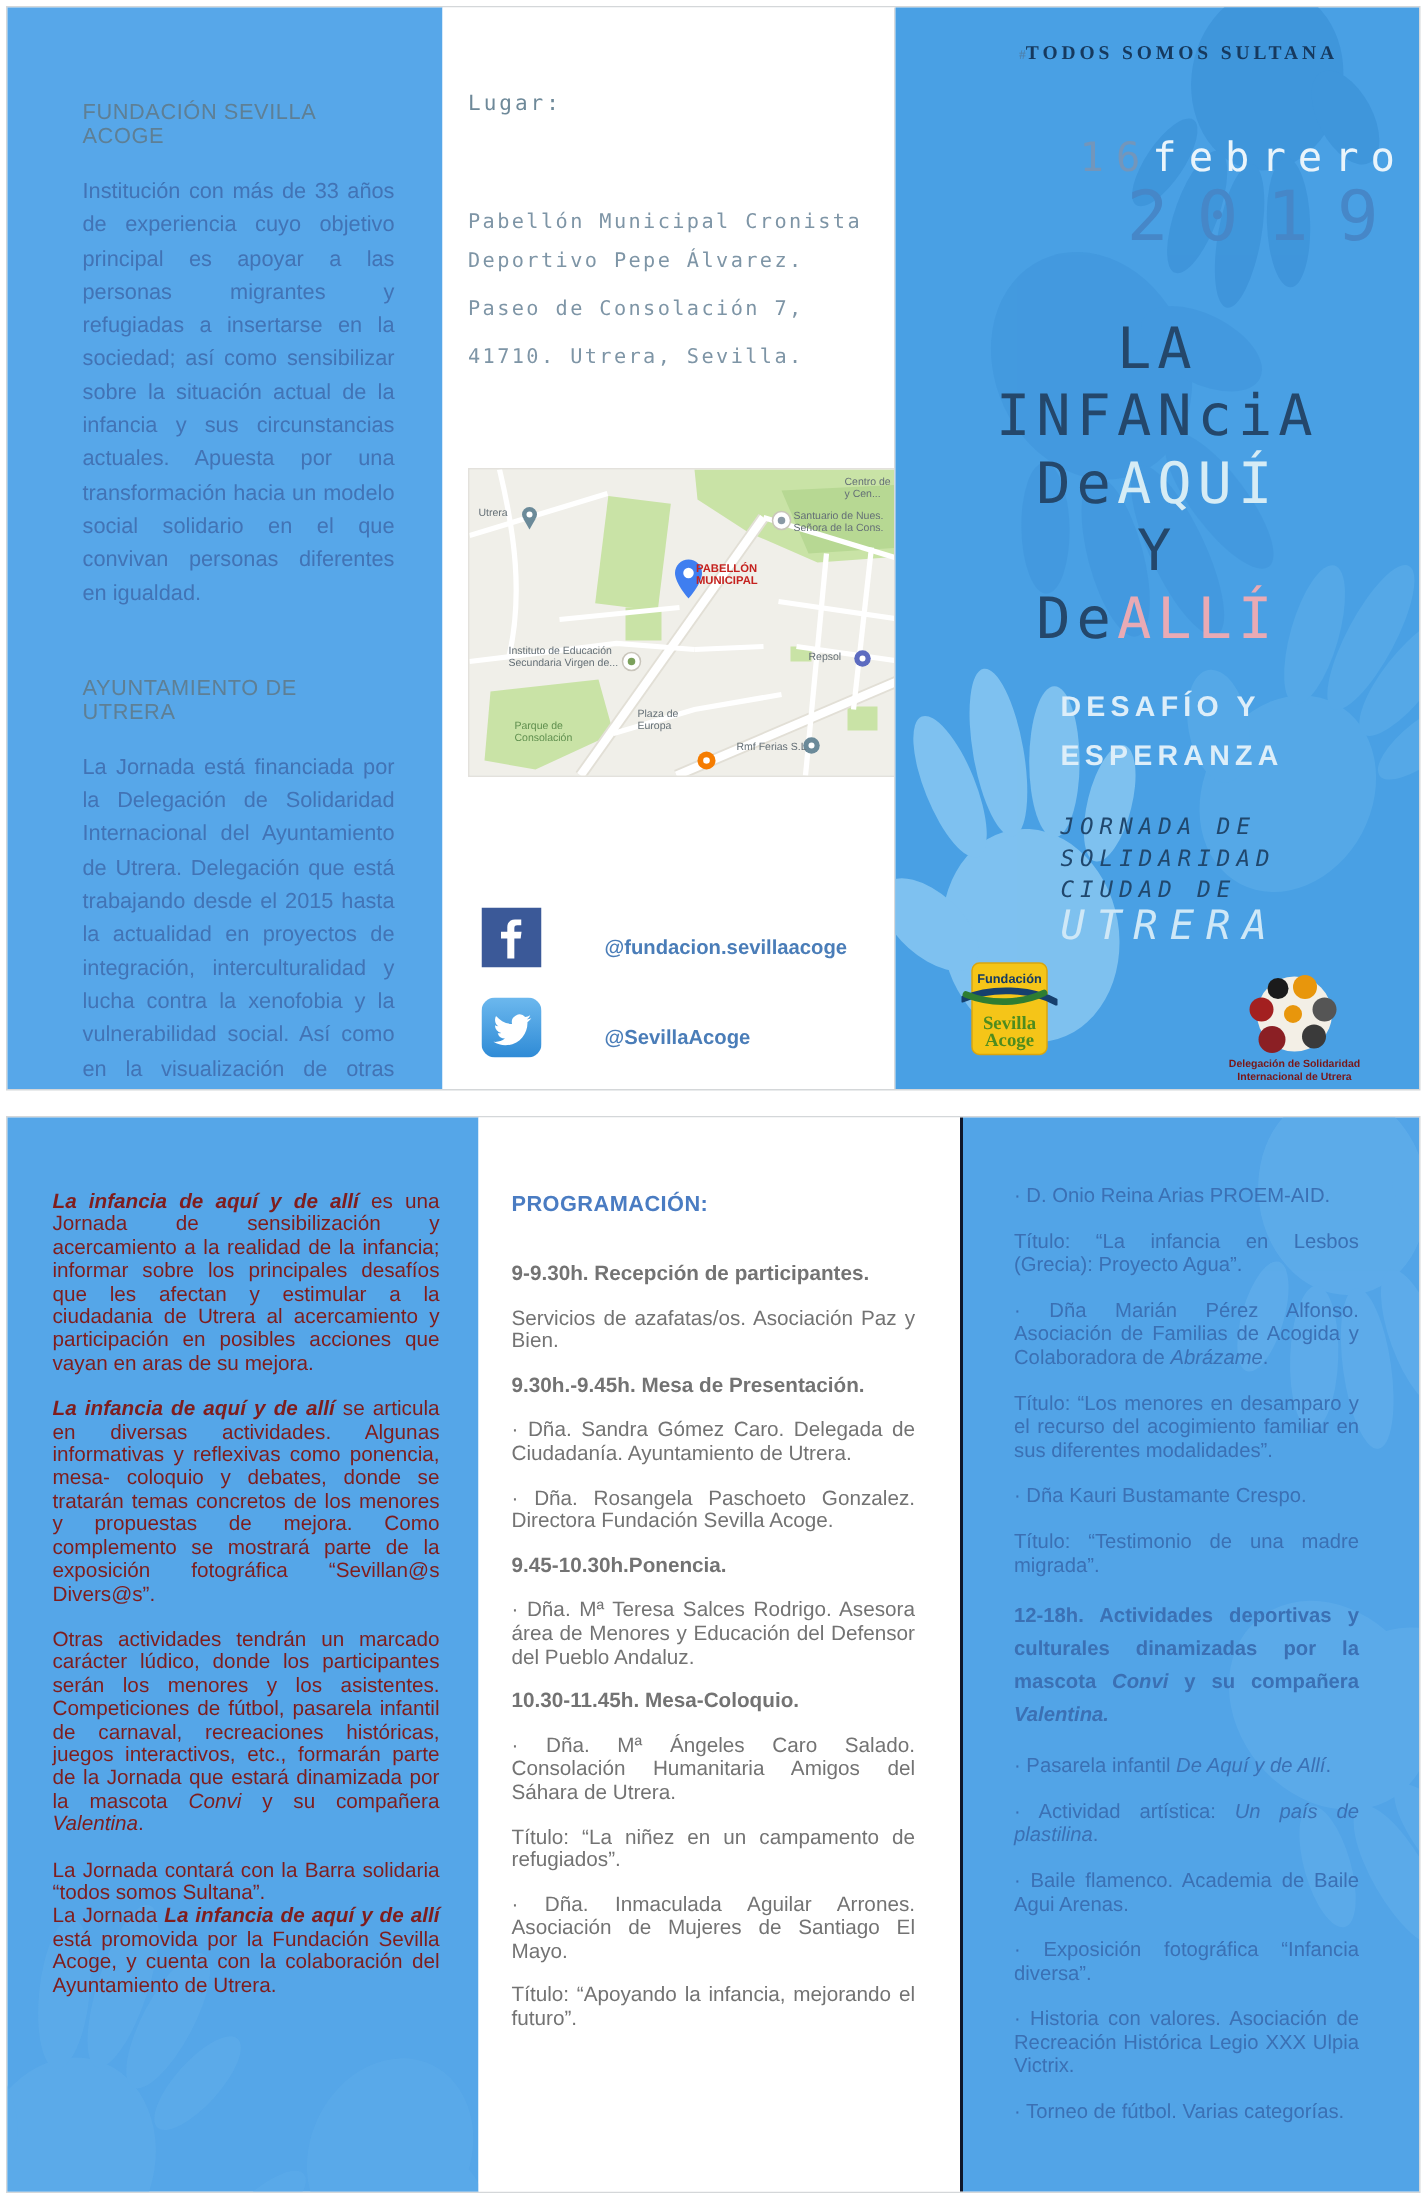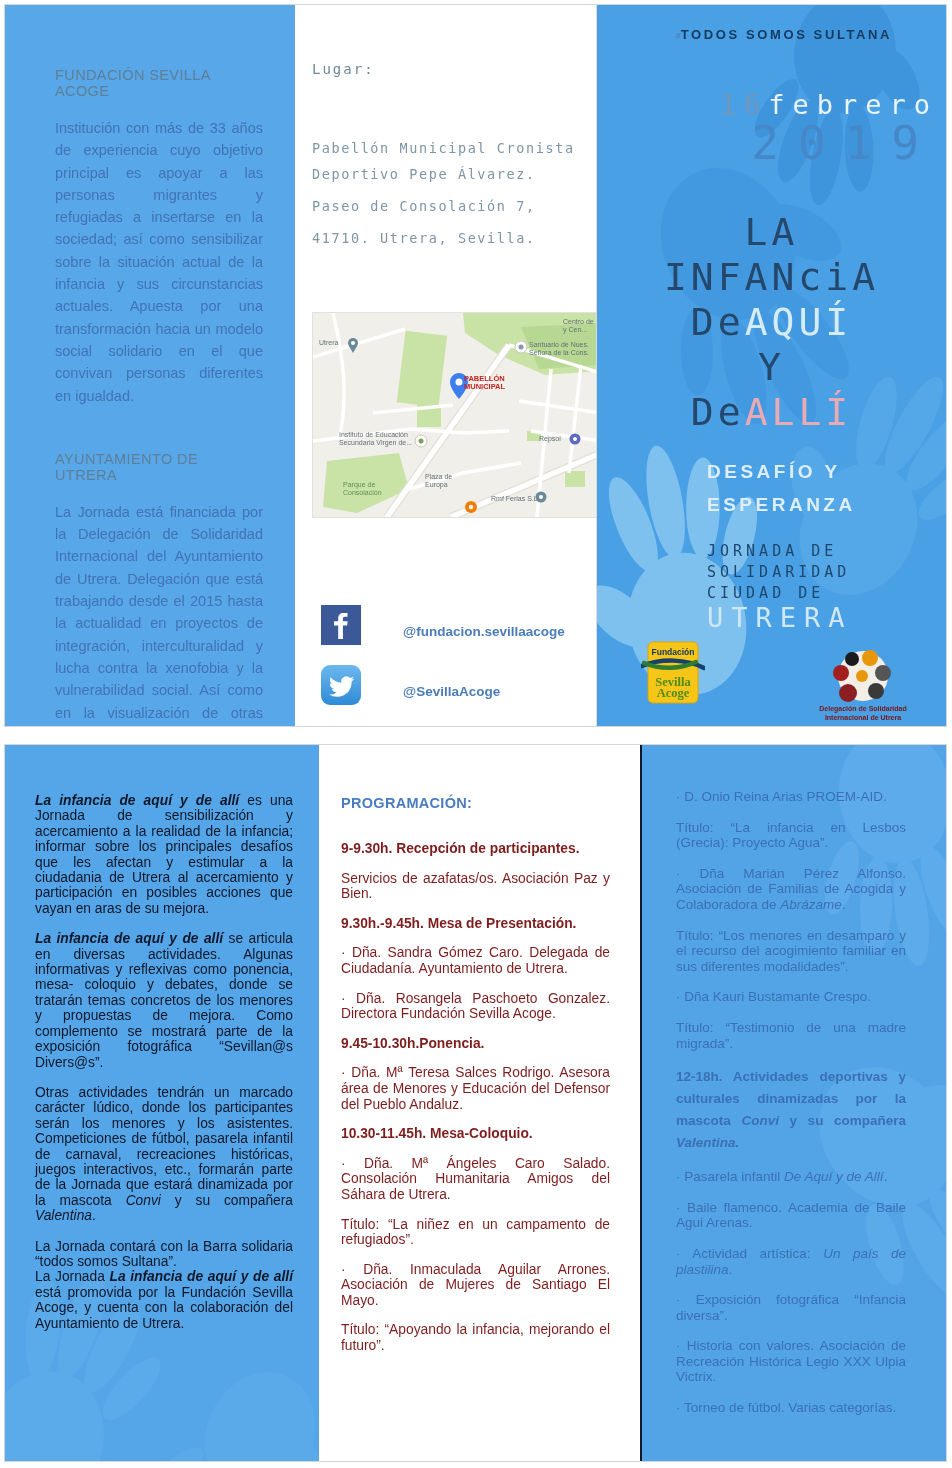--- a/index.html
+++ b/index.html
@@ -43,21 +43,21 @@
   .map-label.park{color:#5f8f4e;}
   .social{position:absolute;left:26px;display:flex;align-items:flex-end;gap:42px;}
   .social .icon-box{width:40px;height:40px;display:inline-block;}
   .handle{font-size:13.5px;font-weight:bold;color:#4a7db8;padding-bottom:6px;}
 
   
   .col-right1{flex:1;background:#49a0e4;}
   .hand{position:absolute;pointer-events:none;}
   .hashtag{
     position:absolute;top:22px;right:54px;font-size:13px;font-weight:bold;
-    letter-spacing:2.6px;color:#16395e;z-index:3;
+    letter-spacing:2.6px;color:#16395e;z-index:3;font-family:Liberation Serif, serif;
   }
   .hashtag .hash{font-size:9px;font-weight:normal;color:#4f7ea6;letter-spacing:0;}
   .date{position:absolute;top:85px;right:8px;text-align:right;z-index:3;}
   .dline{font-size:27px;letter-spacing:8px;line-height:30px;}
   .d16{color:#7396bb;font-family:"DejaVu Sans Mono","Liberation Mono",monospace;}
   .dmon{color:#e9f4fb;font-family:"DejaVu Sans Mono","Liberation Mono",monospace;}
   .dyear{
     font-size:46px;letter-spacing:19px;line-height:46px;color:#4687c8;
     font-family:"DejaVu Sans Mono","Liberation Mono",monospace;margin-top:0px;
   }
@@ -66,42 +66,42 @@
     font-size:38px;letter-spacing:4px;line-height:45px;color:#24476b;
   }
   .title .aqui{color:#d6ecf5;}
   .title .alli{color:#e9aab4;}
   .subtitle{
     position:absolute;top:450px;left:110px;z-index:3;
     font-size:19px;font-weight:bold;letter-spacing:3.5px;line-height:33px;color:#ddeef9;
   }
   .jornada{
     position:absolute;top:536px;left:110px;z-index:3;
-    font-size:15px;letter-spacing:4px;line-height:21px;color:#20476d;
+    font-size:15px;letter-spacing:4px;line-height:21px;color:#20476d;font-style:italic;
   }
   .jornada .city{font-size:27px;letter-spacing:8px;color:#cfe8f7;margin-top:3px;}
   .logo-fsa{position:absolute;left:44px;top:636px;z-index:3;}
   .logo-dsi{position:absolute;right:24px;top:644px;z-index:3;}
 
   
   .col-left2{width:314px;background:#55a6e8;padding:48px 26px 0 30px;}
   .col-mid2{width:323px;background:#ffffff;border-right:2px solid #0f172a;padding:50px 30px 0 22px;}
   .col-right2{flex:1;background:#52a4e7;padding:44px 40px 0 34px;}
 
   .para{
-    margin:0 0 15px 0;font-size:13.8px;line-height:15.4px;color:#0f172a;
+    margin:0 0 15px 0;font-size:13.8px;line-height:15.4px;color:#7f1d1d;
     text-align:justify;position:relative;z-index:3;
   }
   .para.nb{margin-bottom:0;}
   .para.nt{margin-top:0;}
   .prog-head{
     margin:0 0 30px 0;font-size:14.5px;font-weight:bold;color:#4a7cc2;letter-spacing:.3px;
   }
   .prog-item{
-    margin:0 0 14px 0;font-size:13.8px;line-height:15.6px;color:#7f1d1d;text-align:justify;
+    margin:0 0 14px 0;font-size:13.8px;line-height:15.6px;color:#737373;text-align:justify;
   }
   .prog-item.b{font-weight:bold;}
   .ritem{
     margin:0 0 15px 0;font-size:13.5px;line-height:15.6px;color:#3b70b4;
     text-align:justify;position:relative;z-index:3;
   }
   .ritem.b{font-weight:bold;}
   .ritem.loose{line-height:22px;}
   .ritem.final{margin-top:42px;line-height:29px;}
   .it{font-style:italic;}
@@ -356,20 +356,20 @@
         <use href="#hand"></use>
       </svg>
   <p class="ritem"><span>· D. Onio Reina Arias PROEM-AID.</span></p>
       <p class="ritem"><span>Título: “La infancia en Lesbos (Grecia): Proyecto Agua”.</span></p>
       <p class="ritem"><span>· Dña Marián Pérez Alfonso. Asociación de Familias de Acogida y Colaboradora de </span><span class="it">Abrázame</span><span>.</span></p>
       <p class="ritem"><span>Título: “Los menores en desamparo y el recurso del acogimiento familiar en sus diferentes modalidades”.</span></p>
       <p class="ritem"><span>· Dña Kauri Bustamante Crespo.</span></p>
       <p class="ritem"><span>Título: “Testimonio de una madre migrada”.</span></p>
       <p class="ritem b loose"><span>12-18h. Actividades deportivas y culturales dinamizadas por la mascota </span><span class="it">Convi</span><span> y su compañera </span><span class="it">Valentina.</span></p>
       <p class="ritem"><span>· Pasarela infantil </span><span class="it">De Aquí y de Allí</span><span>.</span></p>
+      <p class="ritem"><span>· Actividad artística: </span><span class="it">Un país de plastilina</span><span>.</span></p>
       <p class="ritem"><span>· Baile flamenco. Academia de Baile Agui Arenas.</span></p>
-      <p class="ritem"><span>· Actividad artística: </span><span class="it">Un país de plastilina</span><span>.</span></p>
       <p class="ritem"><span>· Exposición fotográfica “Infancia diversa”.</span></p>
       <p class="ritem"><span>· Historia con valores. Asociación de Recreación Histórica Legio XXX Ulpia Victrix.</span></p>
       <p class="ritem"><span>· Torneo de fútbol. Varias categorías.</span></p>
       <p class="ritem final"></p>
     </div>
 </div>
 
 </body></html>

